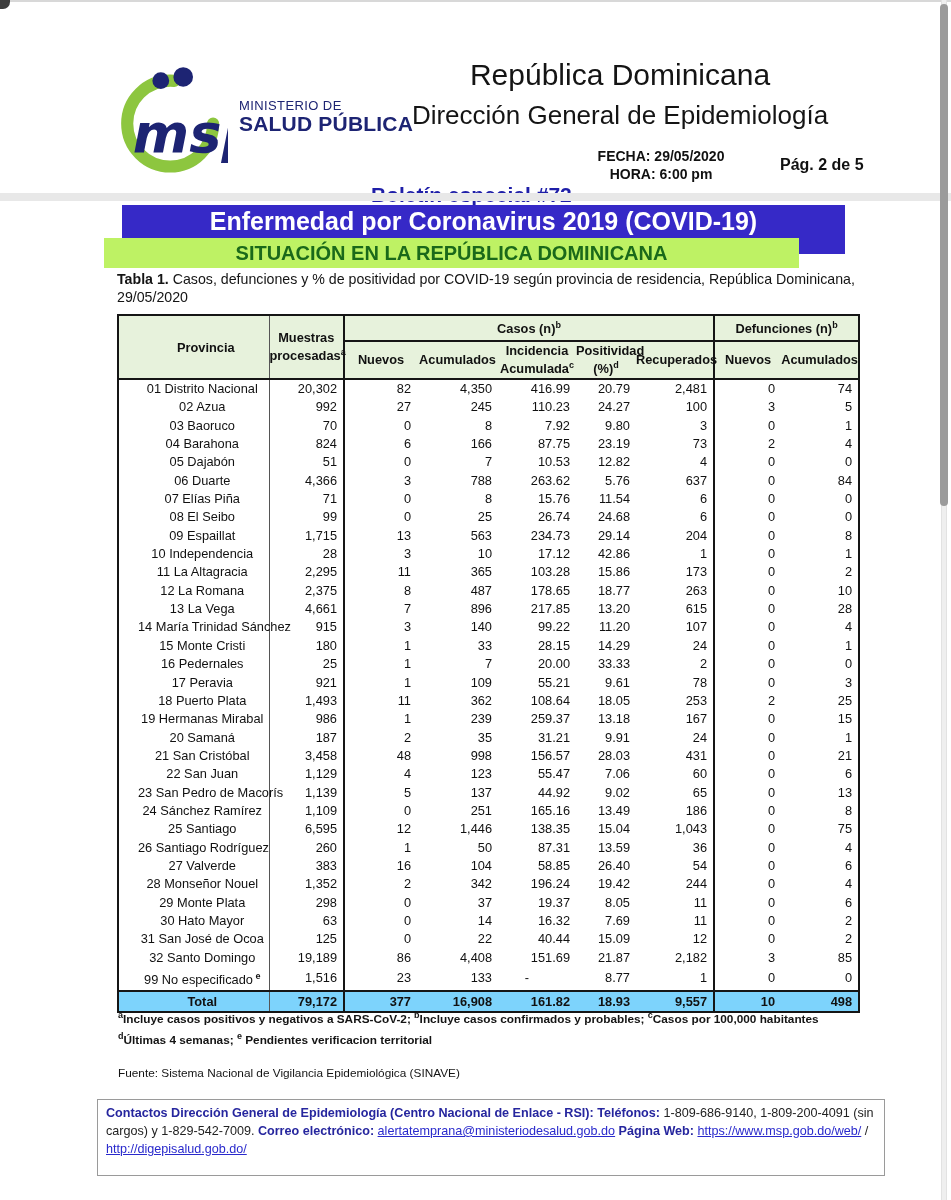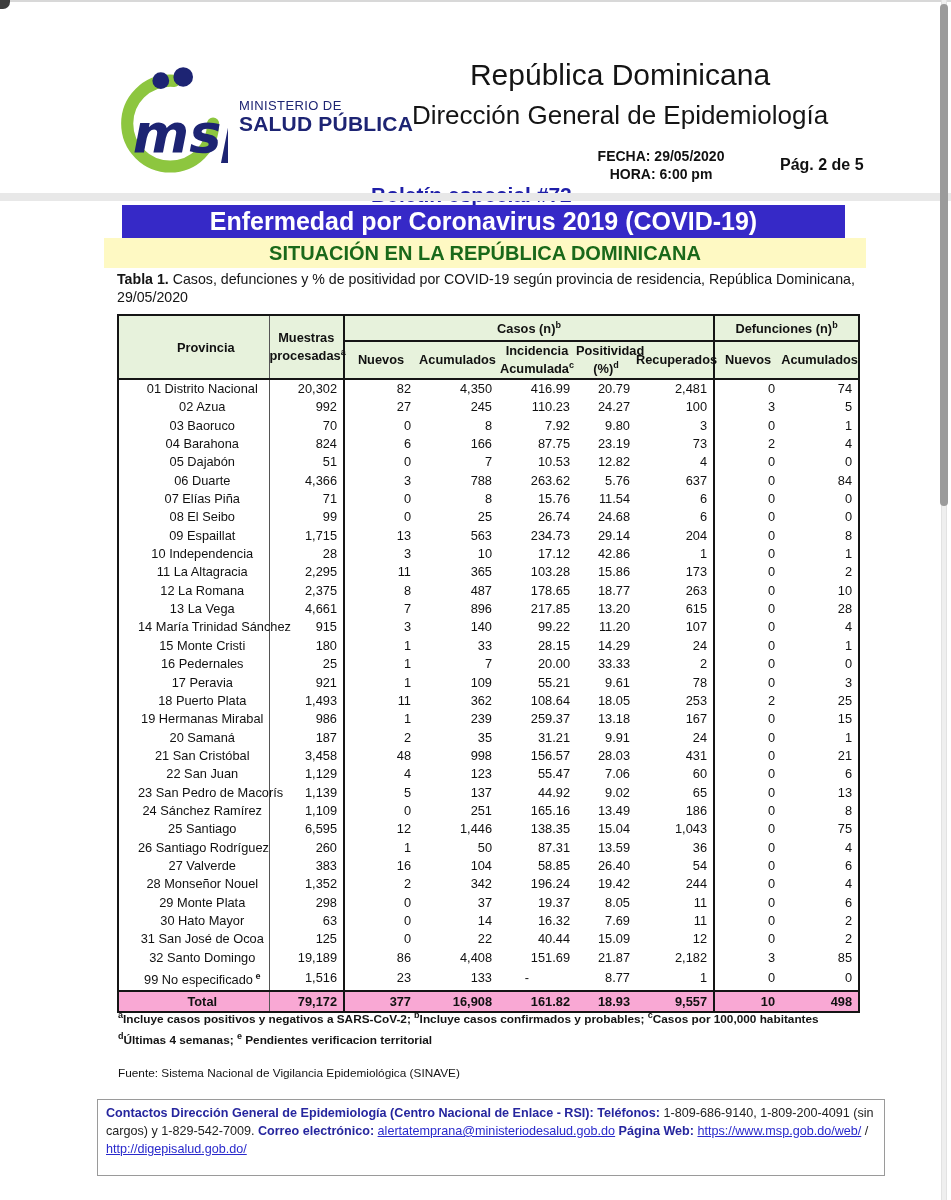--- a/index.html
+++ b/index.html
@@ -20,42 +20,42 @@
   .title1 { font-size:30px; color:#141414; }
   .title2 { font-size:26px; color:#141414; margin-top:8px; }
   .bulletin { position:absolute; left:371px; top:151px; font-size:21px; font-weight:bold; color:#1e1ea8;margin-top:32px; }
   .fecha-block { position:absolute; left:583px; top:147px; width:156px; text-align:center; font-size:14px; font-weight:bold; line-height:18px; }
   .pag { position:absolute; left:780px; top:156px; font-size:16px; font-weight:bold; }
   .gray-band { position:absolute; left:0; top:193px; width:951px; height:8px; background:#e8e8e8; }
 
   
   .blue-banner { position:absolute; left:122px; top:205px; width:723px; height:49px; background:#3629c7;
     color:#fff; font-size:25px; font-weight:bold; text-align:center; line-height:33px; }
-  .green-banner { position:absolute; left:104px; top:238px; width:762px; height:30px; background:#fef9c3;
+  .green-banner { position:absolute; left:104px; top:238px; width:695px; height:30px; background:#bef264;
     color:#1a691a; font-size:20px; font-weight:bold; text-align:center; line-height:30px; }
   .caption { position:absolute; left:117px; top:271px; width:748px; font-size:14.2px; line-height:1.25; color:#141414; }
   .caption b { font-weight:bold; }
 
   
   .table-wrap { position:absolute; left:117px; top:314px; }
   table { border-collapse:collapse; table-layout:fixed; width:741px; border:2px solid #151515; }
   thead th { background:#e7f2dc; font-size:12.8px; font-weight:bold; color:#111; }
   .h1 th { height:26px; }
   .h2 th { height:38px; line-height:14px; }
   .th-prov, .th-muestras { border-bottom:2.5px solid #151515; }
   .th-muestras { line-height:14px; }
   .th-group { border-bottom:2px solid #151515;margin-left:23px; }
   .h2 th { border-bottom:2.5px solid #151515; }
   .t-border-r { border-right:1px solid #555;padding-left:24px; }
   .g-border-r { border-right:2px solid #151515; }
   tbody td { font-size:12.8px; line-height:18.35px; white-space:nowrap; }
   .c-prov { text-align:center; padding:0 2px 0 19px; }
   .c-num { text-align:right; padding:0 6px 0 0; }
   .dash { text-align:center; padding-right:20px; }
-  .total-row td { background:#f9a8d4; font-weight:bold; border-top:2px solid #151515; line-height:19px; }
+  .total-row td { background:#7dd3fc; font-weight:bold; border-top:2px solid #151515; line-height:19px; }
   sup { font-size:9px; font-weight:bold; }
 
   
   .footnotes { position:absolute; left:118px; top:1007px; width:744px; font-size:11.8px; line-height:17px; font-weight:600; color:#141414; }
   .footnotes .fuente { font-weight:normal; margin-top:16px; }
 
   
   .contacts-box { position:absolute; left:97px; top:1099px; width:788px; border:1.5px solid #9a9a9a;
     padding:5px 8px 16px 8px; font-size:12.6px; line-height:1.42; color:#222; }
   .fb { font-weight:bold; color:#26269e; }

